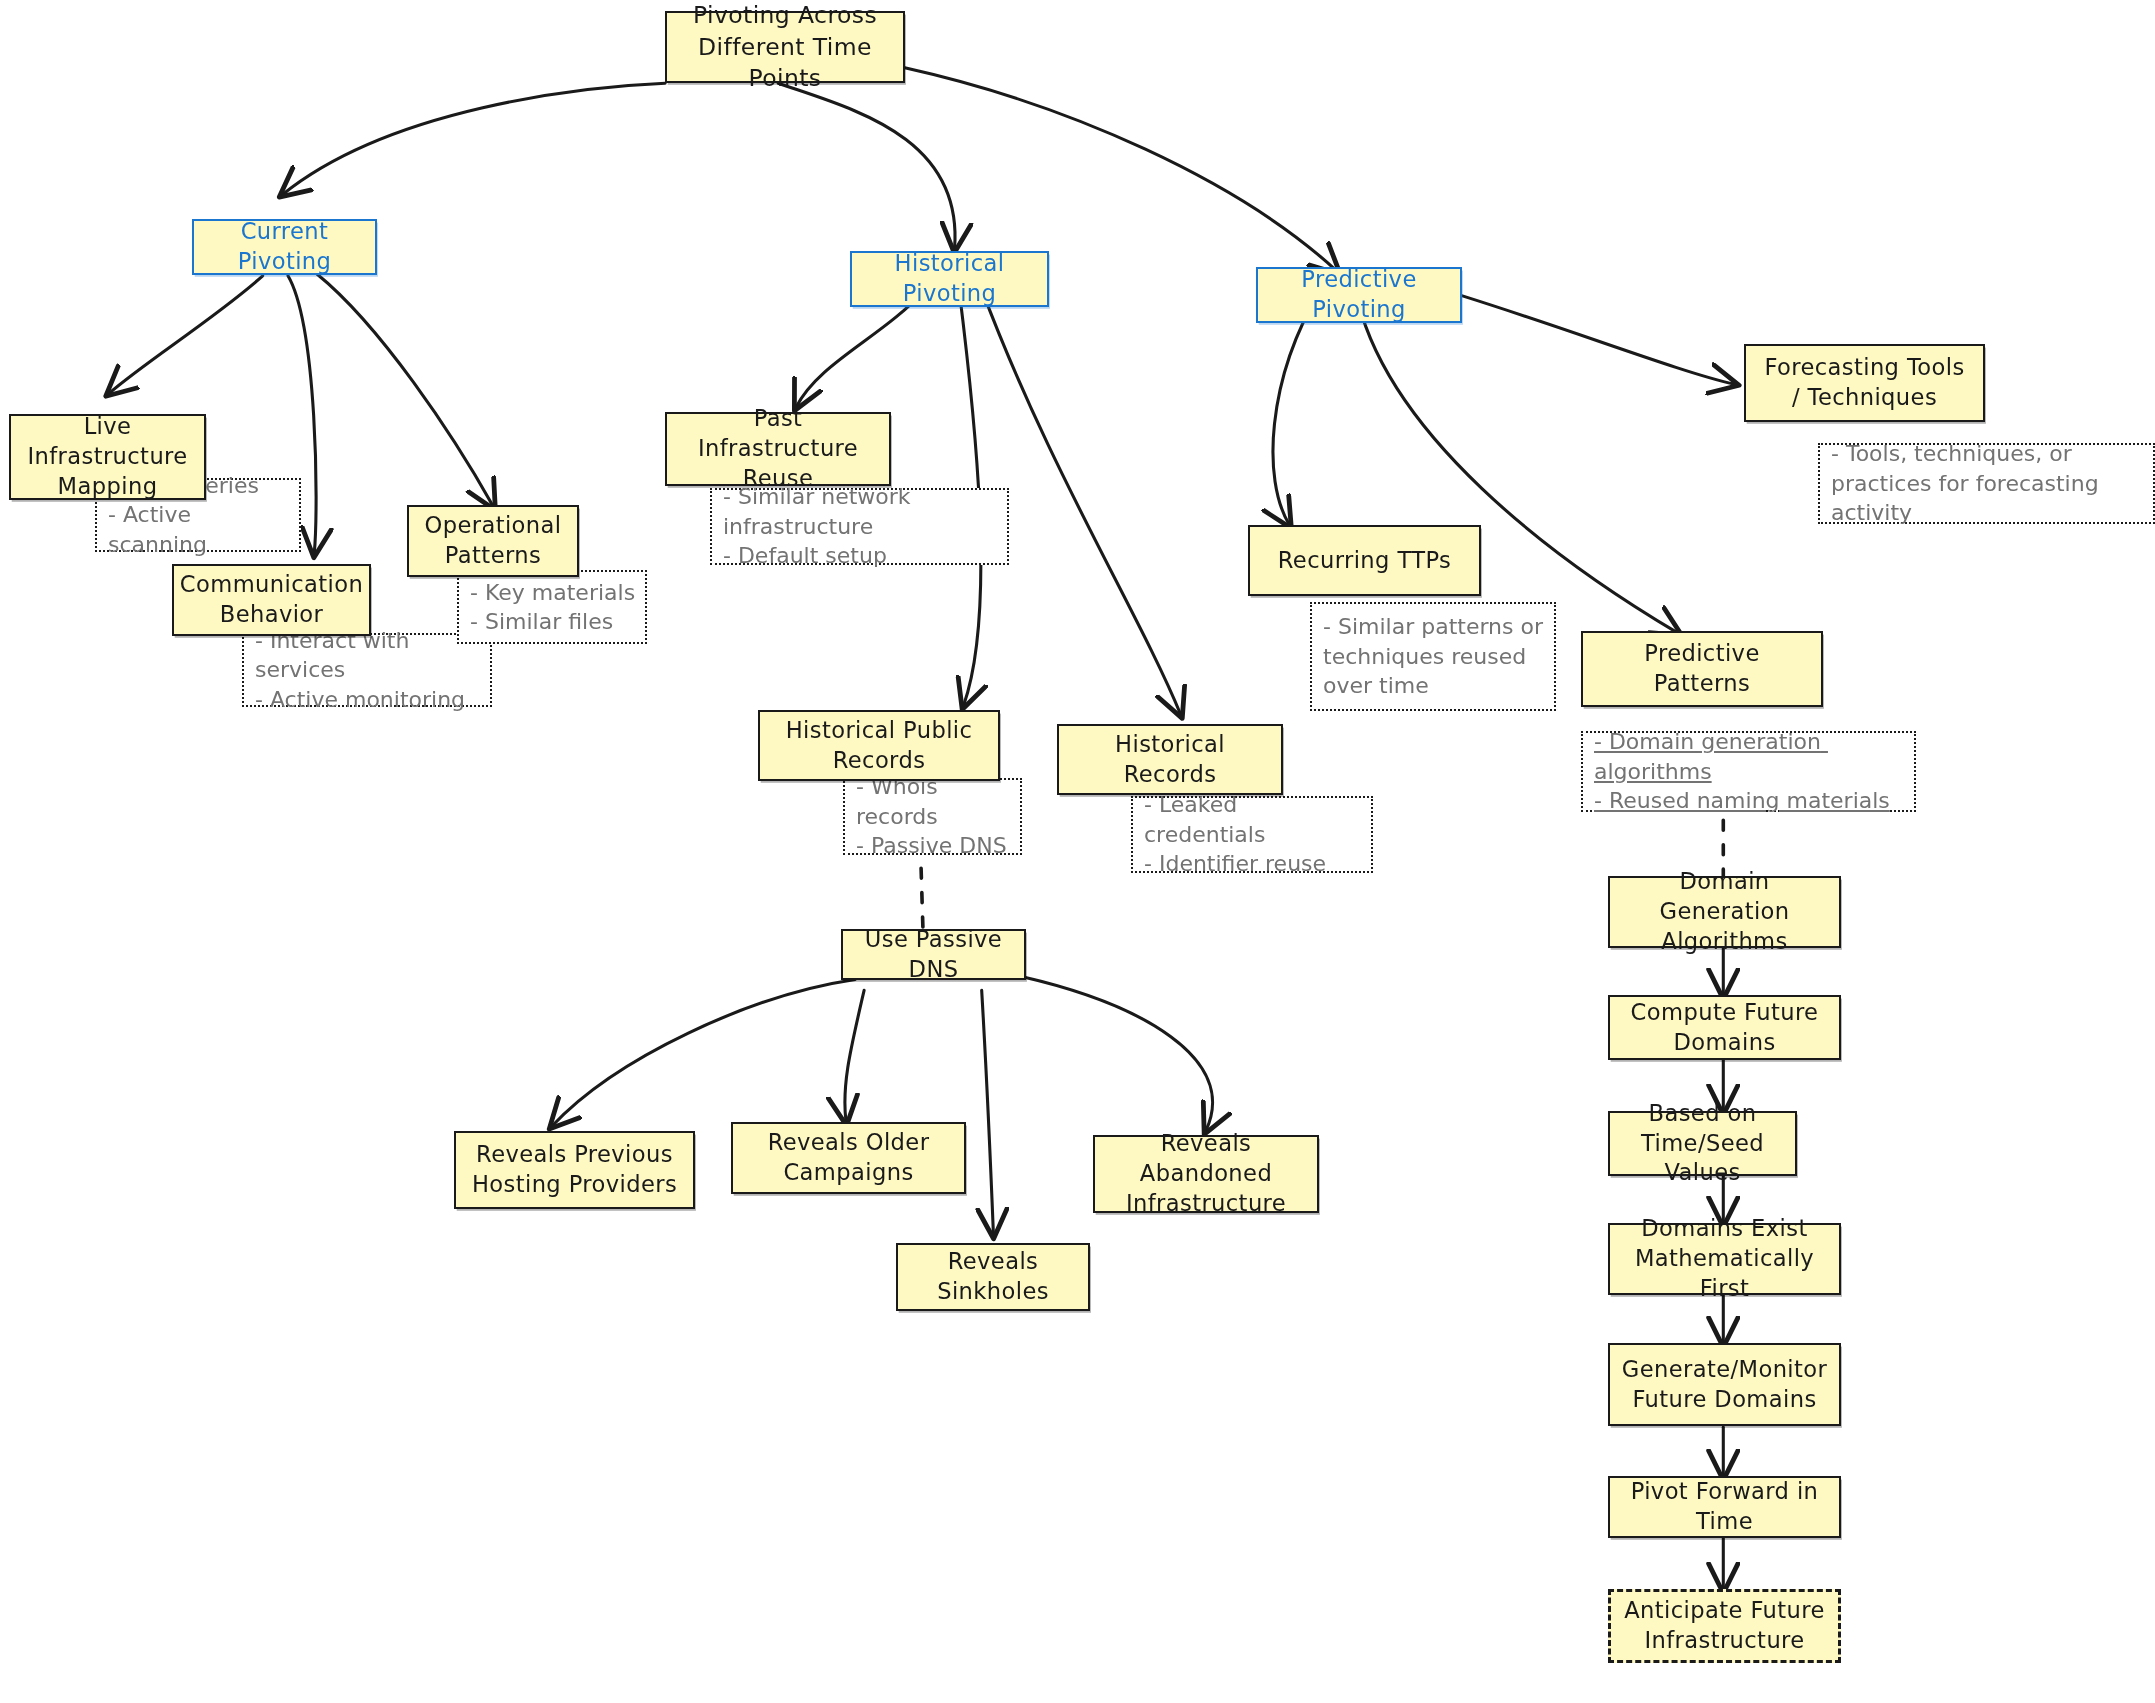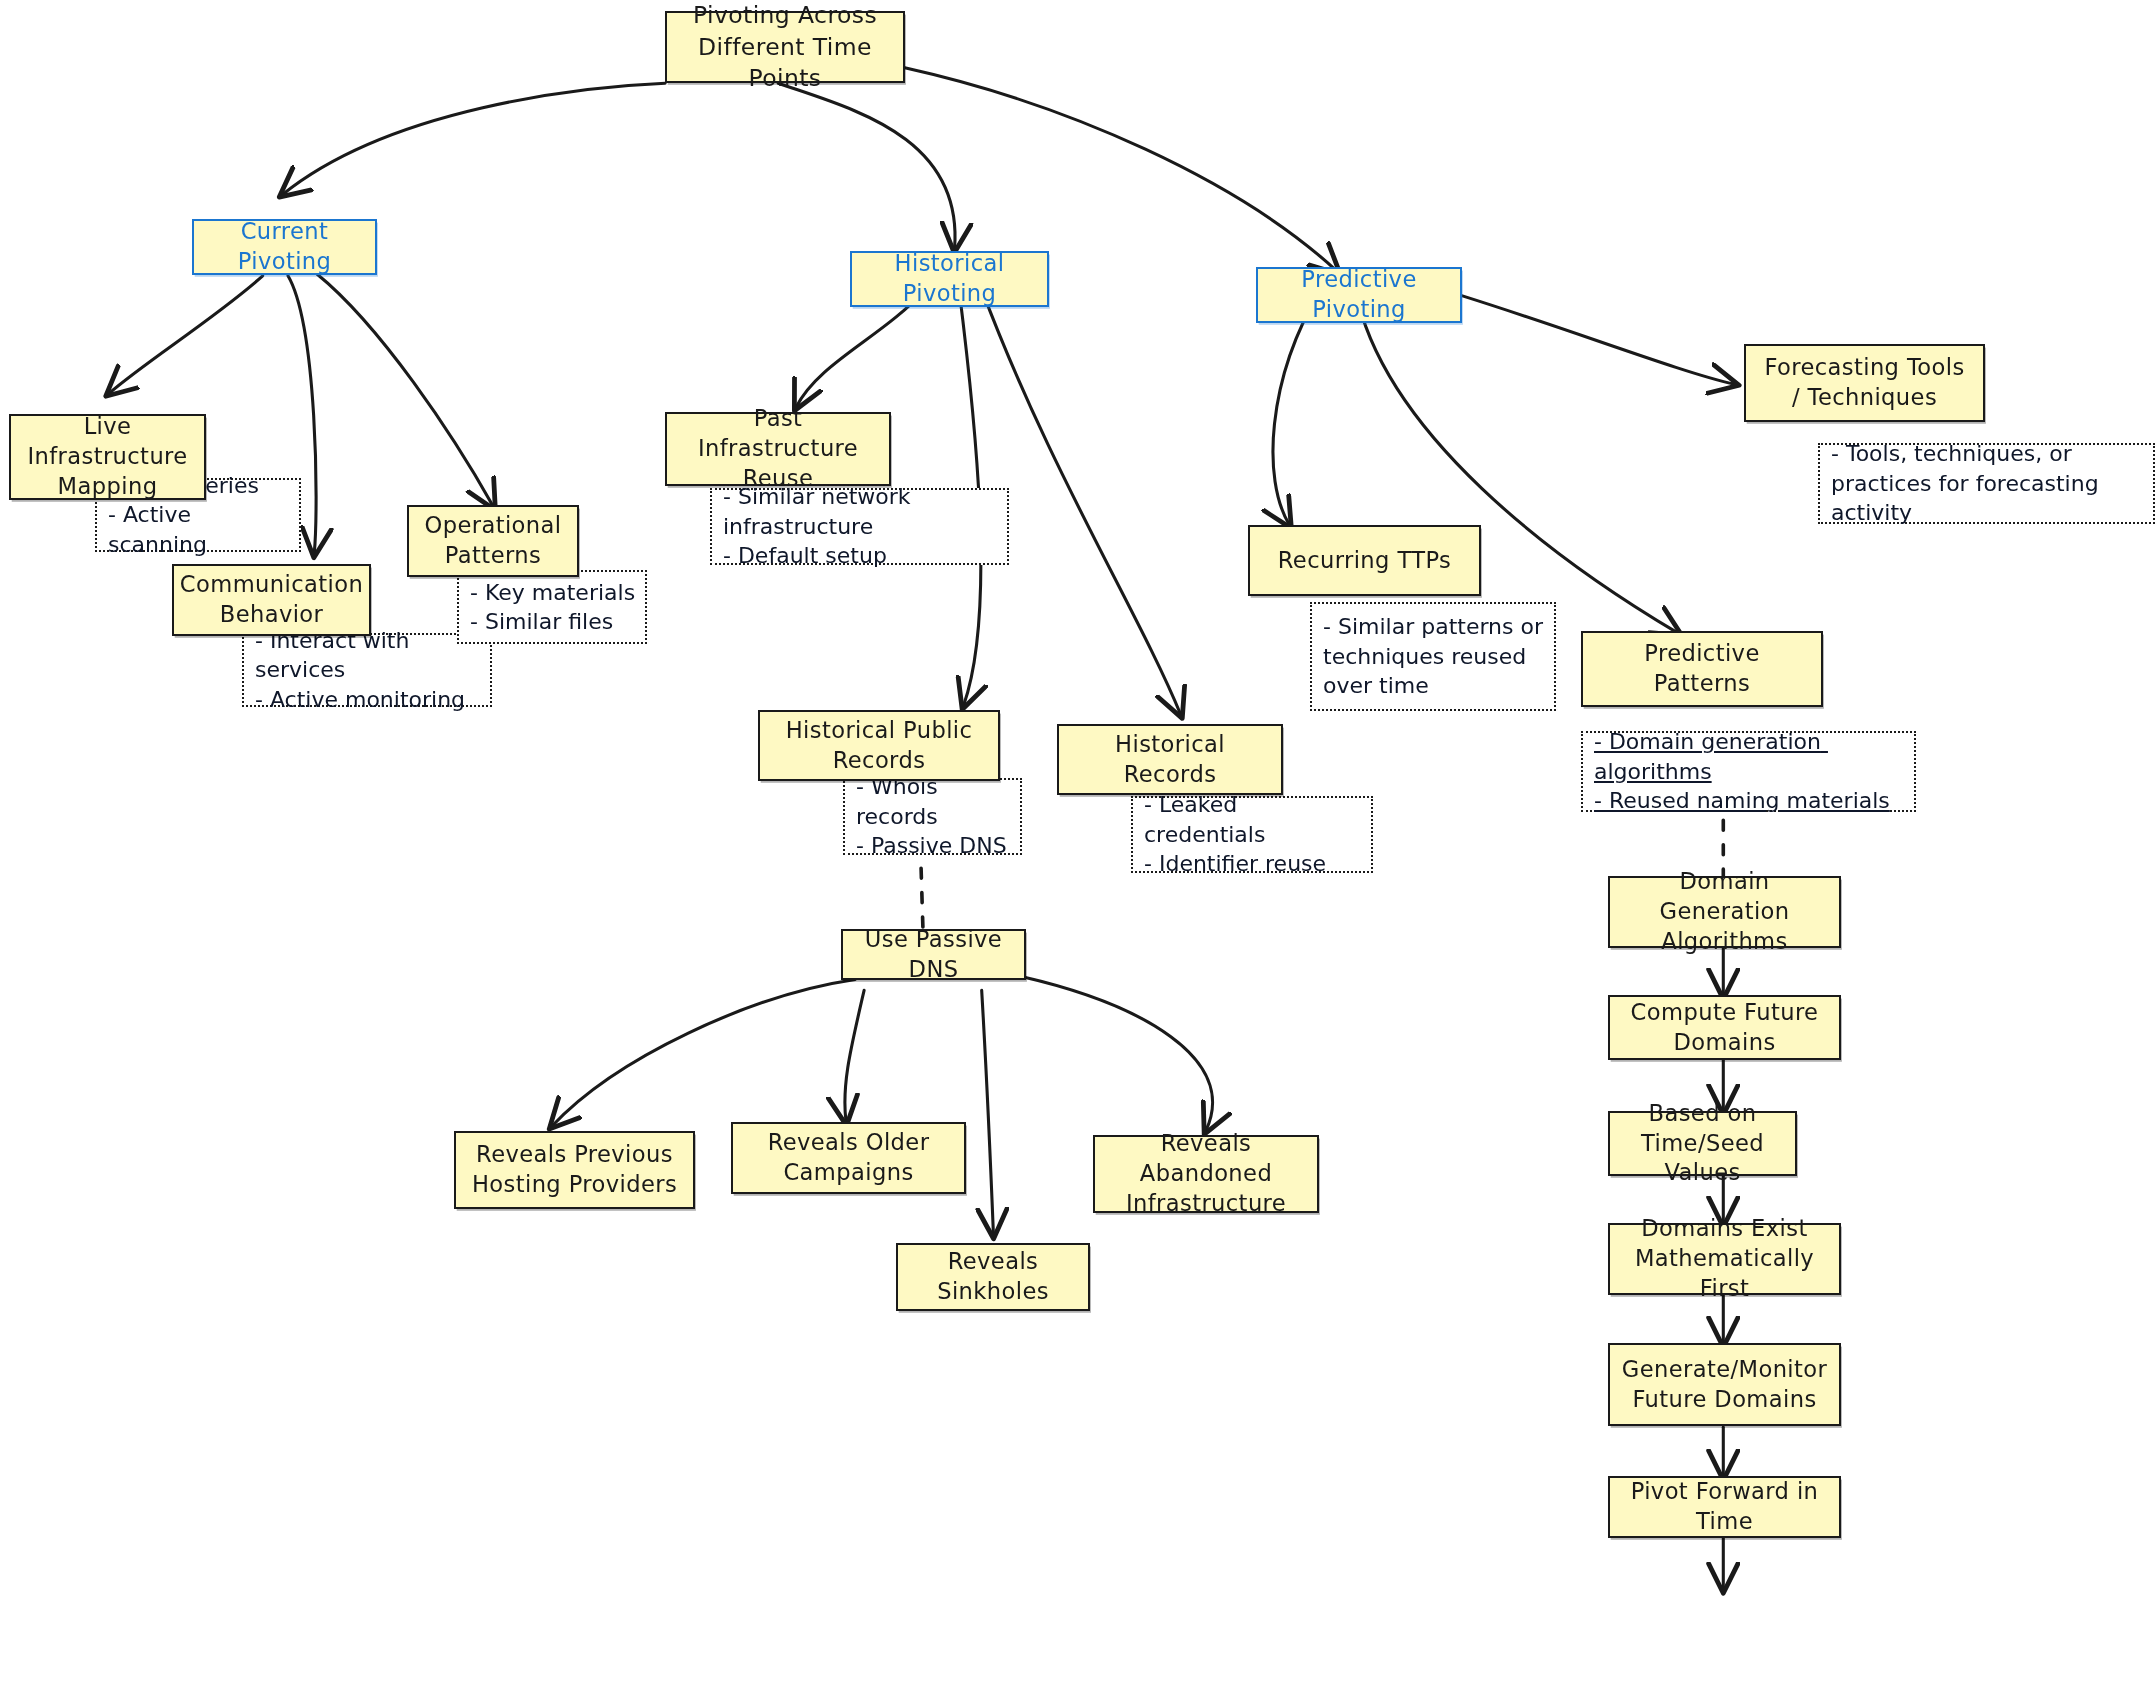--- a/index.html
+++ b/index.html
@@ -34,21 +34,21 @@
   .node.dashed{
     border-style:dashed;
     border-width:3.6px;
     box-shadow:none;
   }
   .note{
     position:absolute;
     box-sizing:border-box;
     background:#ffffff;
     border:2.7px dotted #1a1a1a;
-    color:#0f172a;
+    color:#737373;
     font-size:22px;
     line-height:1.34;
     padding:9px 7.2px 9px 11px;
     text-align:left;
     display:flex;flex-direction:column;justify-content:center;
     z-index:2;
   }
   .note .line{white-space:pre-wrap;}
 </style>
 </head>
@@ -180,15 +180,16 @@
   <div class="node" style="left:1608px;top:995px;width:233px;height:65px;">Compute Future Domains</div>
 
   <div class="node" style="left:1608px;top:1111px;width:189px;height:65px;">Based on Time/Seed Values</div>
 
   <div class="node" style="left:1608px;top:1223px;width:233px;height:72px;">Domains Exist Mathematically First</div>
 
   <div class="node" style="left:1608px;top:1343px;width:233px;height:83px;">Generate/Monitor Future Domains</div>
 
   <div class="node" style="left:1608px;top:1476px;width:233px;height:62px;">Pivot Forward in Time</div>
 
+  <div class="node dashed" style="left:1608px;top:1589px;width:233px;height:74px;">Anticipate Future Infrastructure</div>
 
 </div>
 
 
 </body></html>

